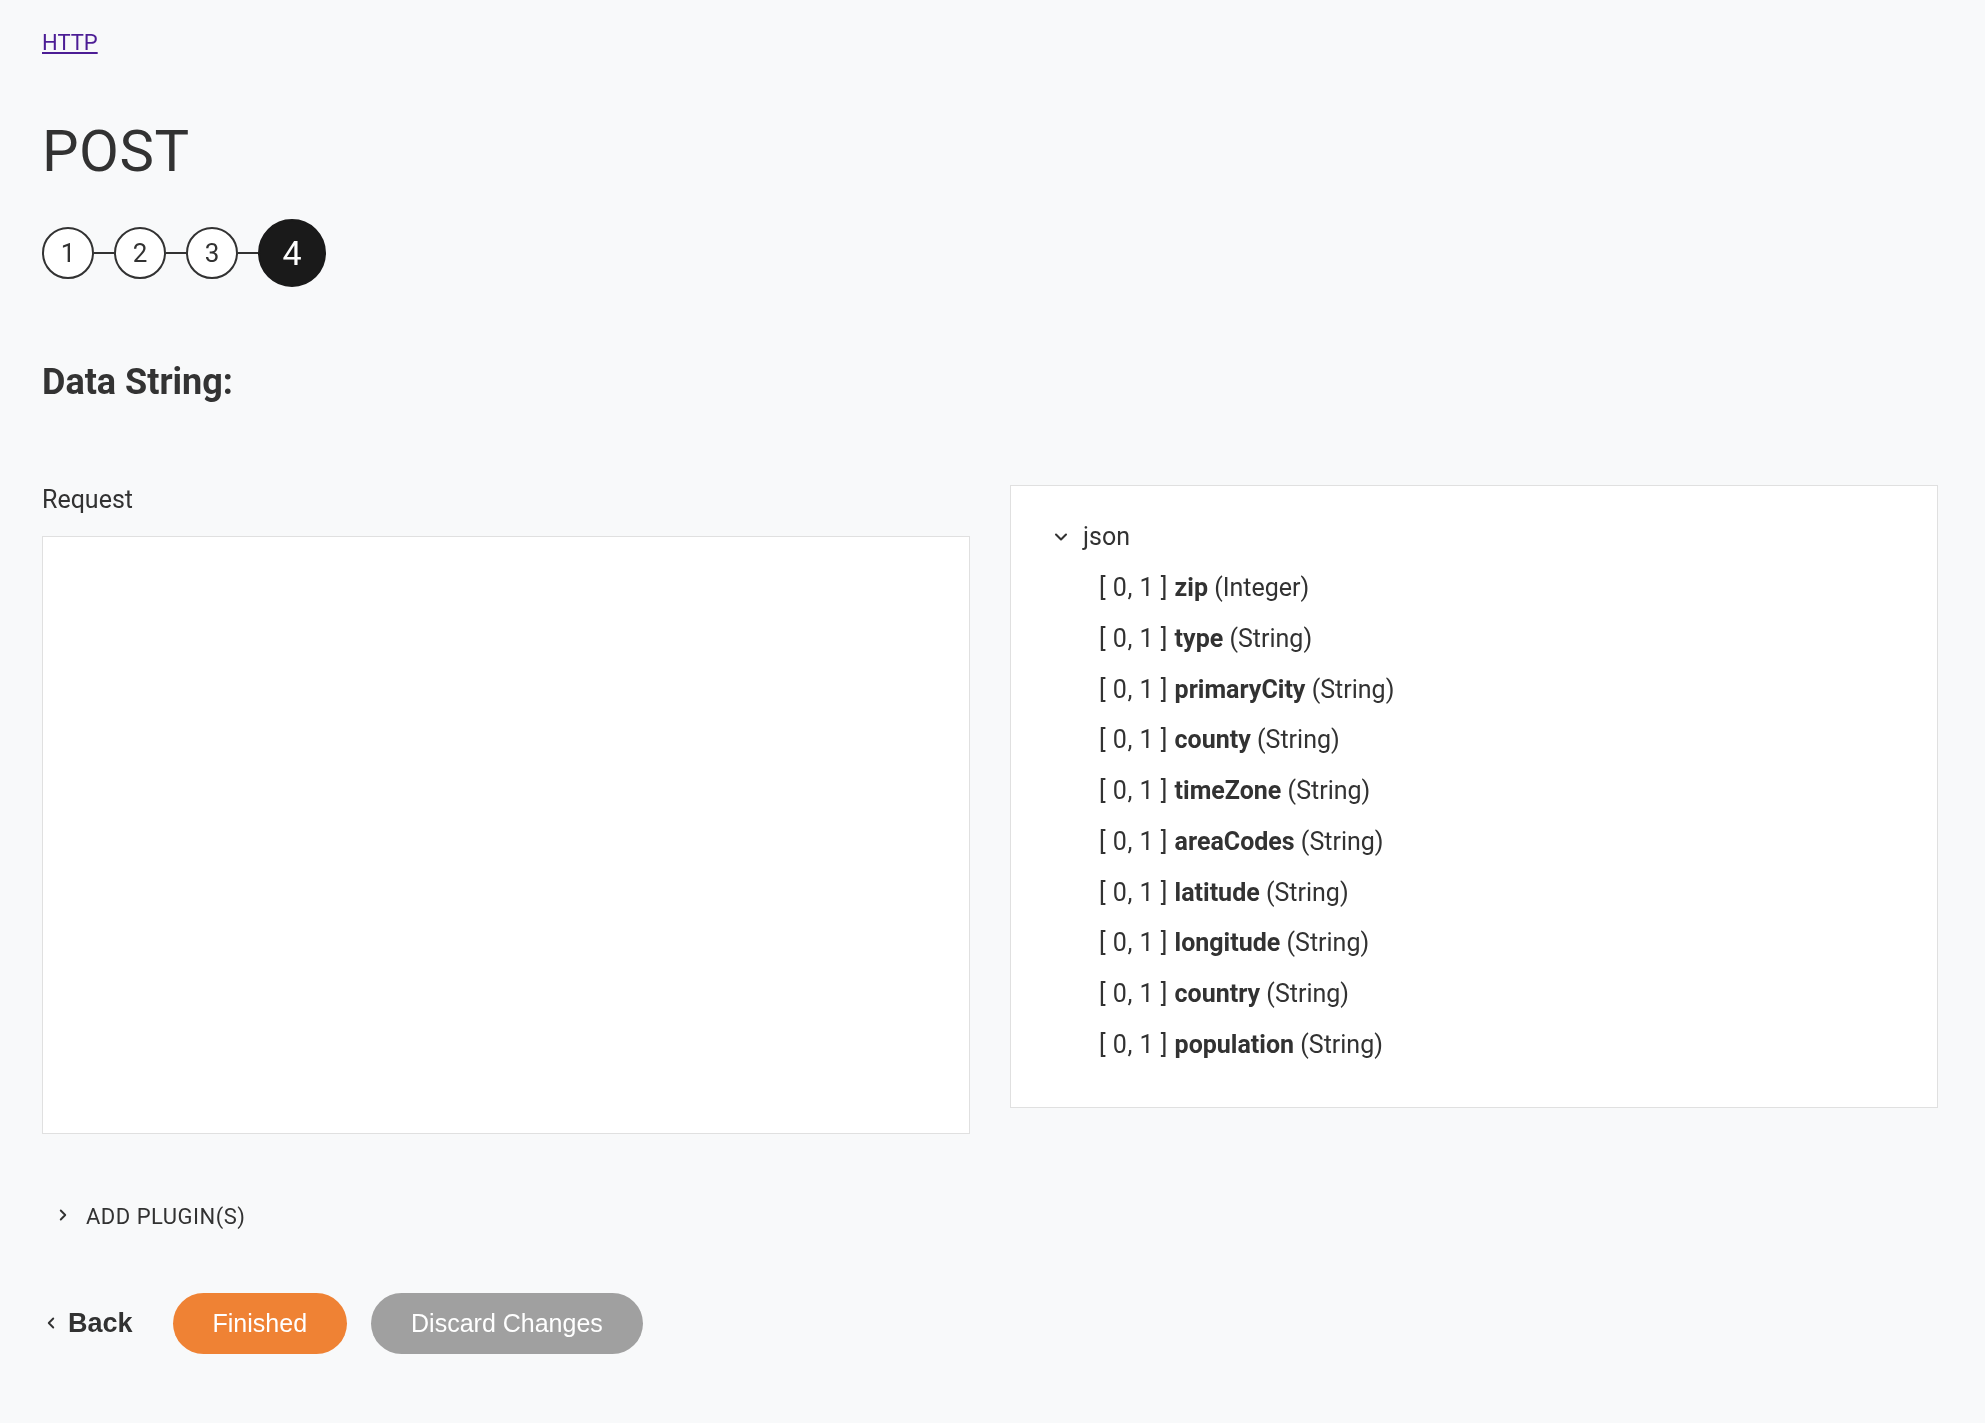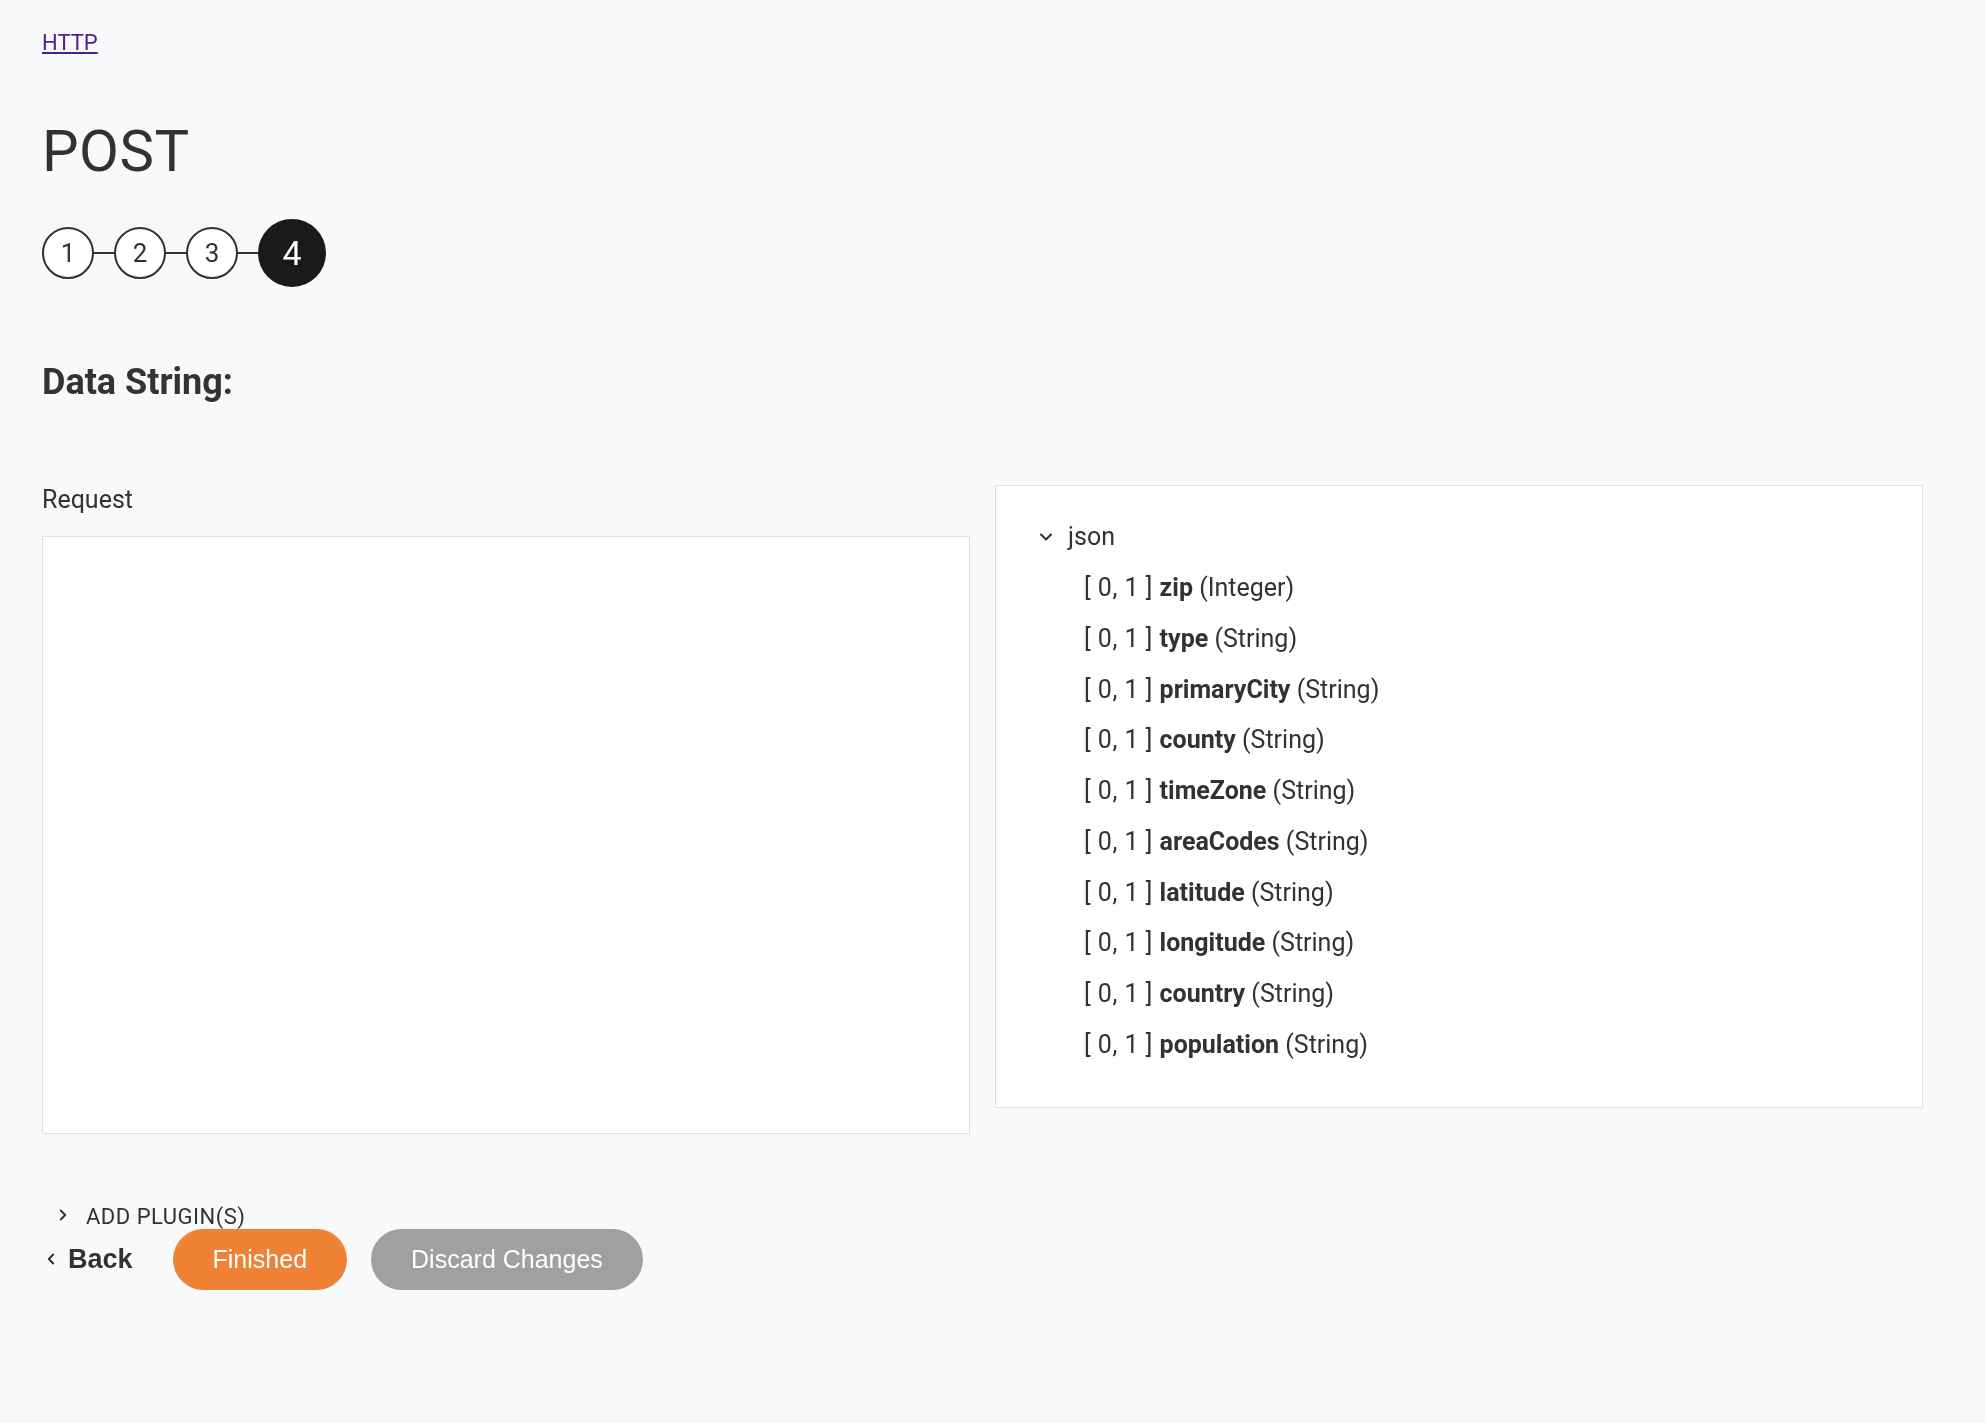--- a/index.html
+++ b/index.html
@@ -56,21 +56,21 @@
       background: #323232;
     }
     .section-heading {
       font-size: 36px;
       font-weight: 700;
       color: #333;
       margin-bottom: 82px;
     }
     .panels {
       display: flex;
-      gap: 25px;
+      gap: 40px;
       margin-bottom: 70px;
     }
     .panel-col {
       flex: 0 0 928px;
     }
     .panel-label {
       font-size: 25px;
       font-weight: 400;
       color: #323232;
       margin-bottom: 22px;
@@ -102,20 +102,21 @@
     }
     .field-cardinality { font-weight: 400; letter-spacing: 0.5px; }
     .field-name { font-weight: 700; }
     .field-type { font-weight: 400; }
     .add-plugins {
       display: flex;
       align-items: flex-end;
       gap: 14px;
       font-size: 22px;
       color: #323232;
+      margin-bottom: 64px;
       margin-left: 12px;
       letter-spacing: 0.5px;
     }
     .footer-actions {
       display: flex;
       align-items: center;
       gap: 24px;
     }
     .back-button {
       display: flex;

